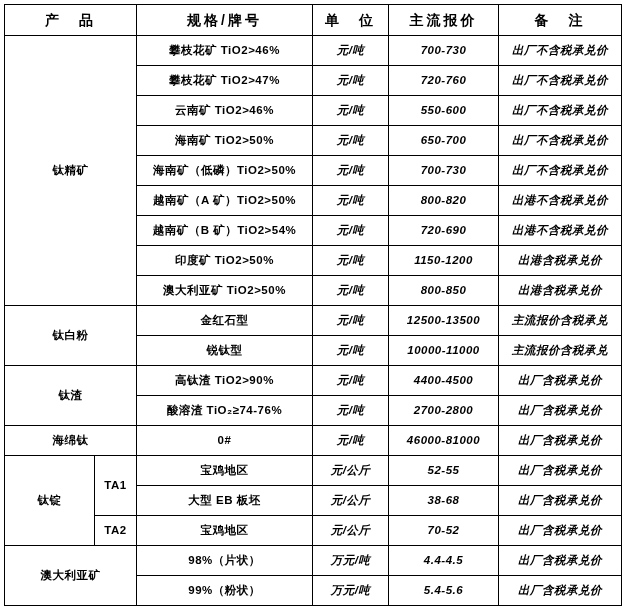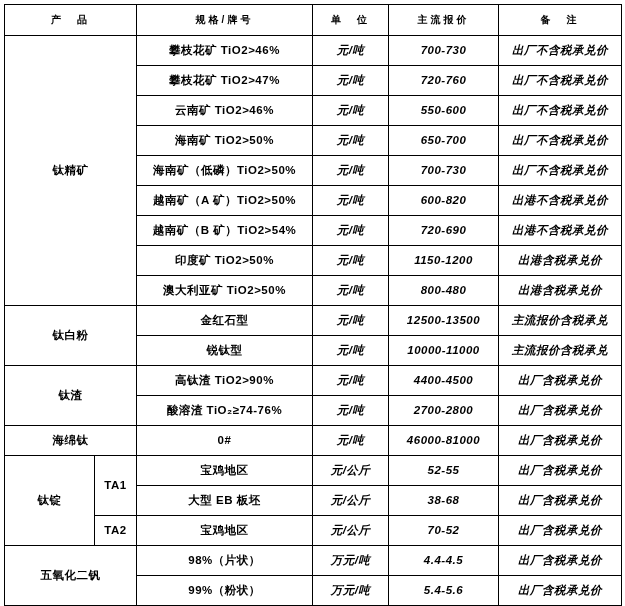--- a/index.html
+++ b/index.html
@@ -29,21 +29,21 @@
     text-align: center;
     vertical-align: middle;
     font-size: 11.5px;
     font-weight: bold;
     padding: 0;
     height: 29px;
     line-height: 1.15;
     letter-spacing: 0.5px;
   }
   table.price-table thead td {
-    font-size: 10px;
+    font-size: 14px;
     letter-spacing: 3px;
     height: 30px;
   }
   td.grp {
     font-size: 12.5px;
     letter-spacing: 2px;
     margin-left: 30px;
   }
   td.spec {
     letter-spacing: 0.2px;
@@ -115,39 +115,39 @@
         </tr>
         <tr>
           <td class="spec">海南矿（低磷）TiO2&gt;50%</td>
           <td class="unit">元/吨</td>
           <td class="price">700-730</td>
           <td class="note">出厂不含税承兑价</td>
         </tr>
         <tr>
           <td class="spec">越南矿（A 矿）TiO2&gt;50%</td>
           <td class="unit">元/吨</td>
-          <td class="price">600-820</td>
+          <td class="price">800-820</td>
           <td class="note">出港不含税承兑价</td>
         </tr>
         <tr>
           <td class="spec">越南矿（B 矿）TiO2&gt;54%</td>
           <td class="unit">元/吨</td>
           <td class="price">720-690</td>
           <td class="note">出港不含税承兑价</td>
         </tr>
         <tr>
           <td class="spec">印度矿 TiO2&gt;50%</td>
           <td class="unit">元/吨</td>
           <td class="price">1150-1200</td>
           <td class="note">出港含税承兑价</td>
         </tr>
         <tr>
           <td class="spec">澳大利亚矿 TiO2&gt;50%</td>
           <td class="unit">元/吨</td>
-          <td class="price">800-480</td>
+          <td class="price">800-850</td>
           <td class="note">出港含税承兑价</td>
         </tr>
         <tr>
           <td class="grp" rowspan="2" colspan="2">钛白粉</td>
           <td class="spec">金红石型</td>
           <td class="unit">元/吨</td>
           <td class="price">12500-13500</td>
           <td class="note">主流报价含税承兑</td>
         </tr>
         <tr>
@@ -191,21 +191,21 @@
           <td class="note">出厂含税承兑价</td>
         </tr>
         <tr>
           <td class="ta" rowspan="1">TA2</td>
           <td class="spec">宝鸡地区</td>
           <td class="unit">元/公斤</td>
           <td class="price">70-52</td>
           <td class="note">出厂含税承兑价</td>
         </tr>
         <tr>
-          <td class="grp" rowspan="2" colspan="2">五氧化二钒</td>
+          <td class="grp" rowspan="2" colspan="2">澳大利亚矿</td>
           <td class="spec">98%（片状）</td>
           <td class="unit">万元/吨</td>
           <td class="price">4.4-4.5</td>
           <td class="note">出厂含税承兑价</td>
         </tr>
         <tr>
           <td class="spec">99%（粉状）</td>
           <td class="unit">万元/吨</td>
           <td class="price">5.4-5.6</td>
           <td class="note">出厂含税承兑价</td>

